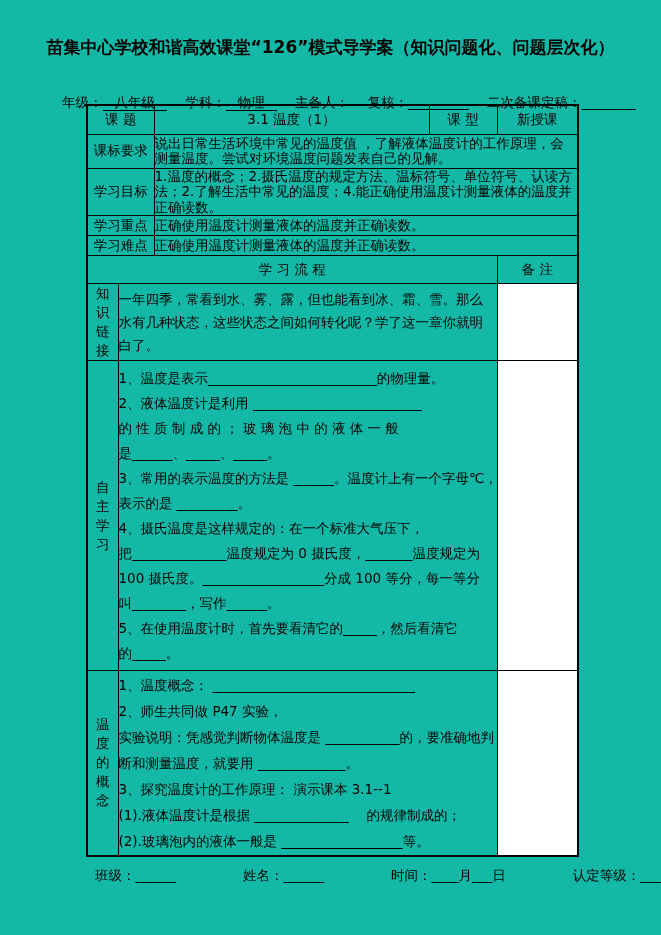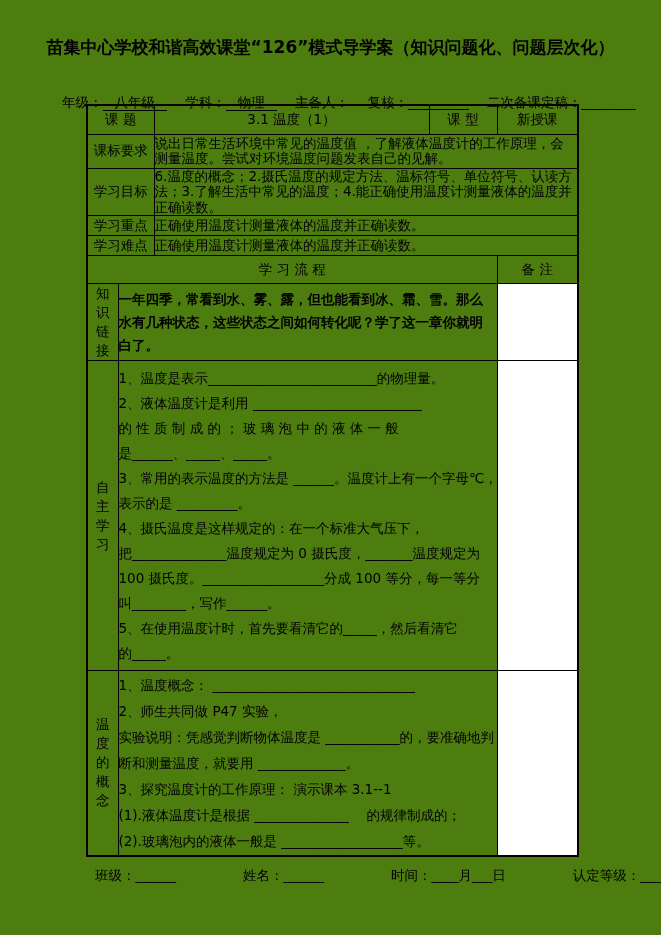--- a/index.html
+++ b/index.html
@@ -1,17 +1,17 @@
 <!DOCTYPE html>
 <html><head>
 <meta charset="utf-8">
 <style>
   html,body{margin:0;padding:0;background:#fff;}
   body{width:661px;height:935px;font-family:"DejaVu Sans",sans-serif;color:#000;}
-  .page{position:relative;width:661px;height:935px;background:#4d7c0f;overflow:hidden;}
+  .page{position:relative;width:661px;height:935px;background:#14b8a6;overflow:hidden;}
   .title{position:absolute;top:36px;left:0;width:661px;text-align:center;
          font-size:17px;font-weight:bold;margin:0;white-space:nowrap;}
   .info-line{position:absolute;top:94px;left:62px;width:540px;font-size:13.5px;white-space:nowrap;}
   .info-line .seg{margin-right:14px;}
   .u{border-bottom:1px solid #000;padding:0 12px;}
   .main-table{position:absolute;top:104px;left:86px;width:491px;border-collapse:collapse;
               table-layout:fixed;border:2px solid #000;}
   .main-table td{border:1px solid #000;padding:0;overflow:hidden;font-size:13.5px;vertical-align:middle;}
   tr.r-topic{height:29px;}
   tr.r-standard{height:34px;padding-left:7px;}
@@ -24,21 +24,21 @@
   tr.r-cooperate{height:185px;}
   .c-center{text-align:center;}
   .c-label{text-align:center;margin-top:21px;}
   .c-text{padding:1px 5px;font-size:12.5px;line-height:15.5px;text-align:left;}
   .c-content{padding:0 2px 0 10px;text-align:left;}
   .c-vert{text-align:center;}
   .c-vert .vtext{width:15px;margin:0 auto;word-break:break-all;line-height:19px;
                  font-size:13.5px;text-align:center;}
   .c-note{background:#fff;}
   .tline{line-height:26px;white-space:nowrap;font-size:13.5px;}
-  .r-knowledge .tline{line-height:23px;font-weight:bold;}
+  .r-knowledge .tline{line-height:23px;}
   .r-selfstudy .tline{line-height:25px;}
   .footer{position:absolute;top:867px;left:95px;width:520px;font-size:13.5px;
           display:flex;gap:67px;white-space:nowrap;}
 </style>
 </head>
 <body>
 
 <div class="page">
 
   <h1 class="title">苗集中心学校和谐高效课堂“126”模式导学案（知识问题化、问题层次化）</h1>
@@ -65,21 +65,21 @@
         <td class="c-center">3.1 温度（1）</td>
         <td class="c-label">课  型</td>
         <td class="c-center">新授课</td>
       </tr>
       <tr class="r-standard">
         <td colspan="2" class="c-label">课标要求</td>
         <td colspan="3" class="c-text">说出日常生活环境中常见的温度值 ，了解液体温度计的工作原理，会测量温度。尝试对环境温度问题发表自己的见解。</td>
       </tr>
       <tr class="r-objective">
         <td colspan="2" class="c-label">学习目标</td>
-        <td colspan="3" class="c-text">6.温度的概念；2.摄氏温度的规定方法、温标符号、单位符号、认读方法；3.了解生活中常见的温度；4.能正确使用温度计测量液体的温度并正确读数。</td>
+        <td colspan="3" class="c-text">1.温度的概念；2.摄氏温度的规定方法、温标符号、单位符号、认读方法；2.了解生活中常见的温度；4.能正确使用温度计测量液体的温度并正确读数。</td>
       </tr>
       <tr class="r-key">
         <td colspan="2" class="c-label">学习重点</td>
         <td colspan="3" class="c-text">正确使用温度计测量液体的温度并正确读数。</td>
       </tr>
       <tr class="r-difficulty">
         <td colspan="2" class="c-label">学习难点</td>
         <td colspan="3" class="c-text">正确使用温度计测量液体的温度并正确读数。</td>
       </tr>
       <tr class="r-process">

